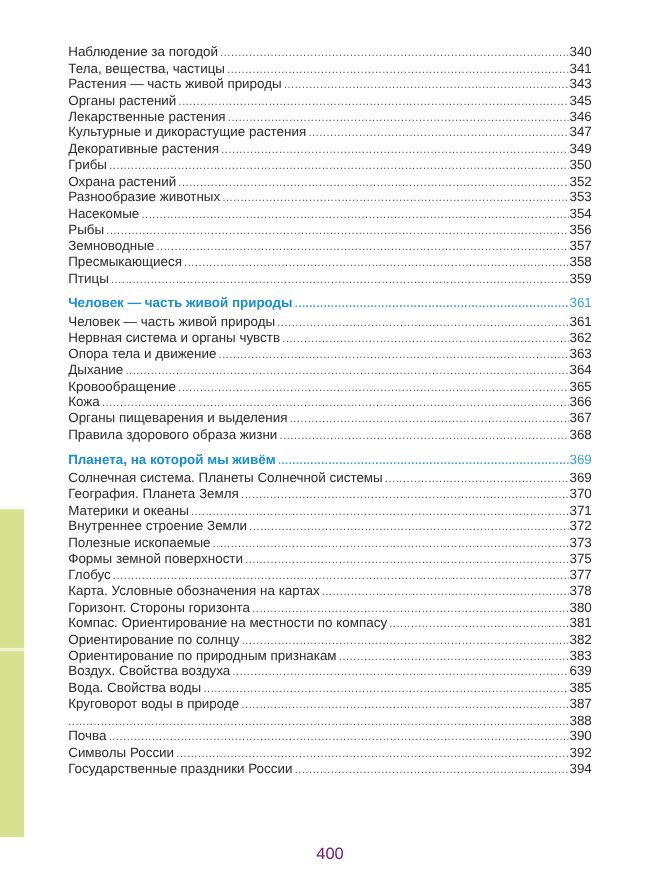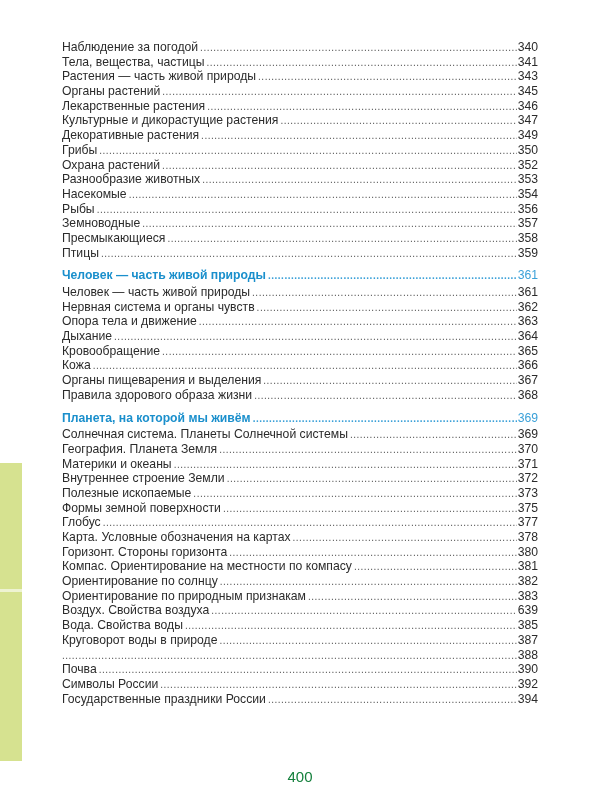--- a/index.html
+++ b/index.html
@@ -32,21 +32,21 @@
   .row .page { flex: 0 0 auto; padding-left: 1px; text-align: center; }
   .row.section {
     color: #1a8fcc; font-weight: bold; margin-top: 8px; margin-bottom: 2px;
   }
   .row.section .label { font-weight: bold; }
   .row.section .page { font-weight: normal; color: #3aa0d8; }
   .row.section .dots { color: #3aa0d8; }
 
   .page-number {
     position: absolute; top: 768px; left: 0; width: 600px; text-align: center;
-    font-size: 15px; color: #15803d;
+    font-size: 15px; color: #701a75;
   }
 </style>
 </head>
 <body>
 
 <div class="side-tab top"></div>
 <div class="side-gap"></div>
 <div class="side-tab bottom"></div>
 
 <div class="toc" id="toc">

